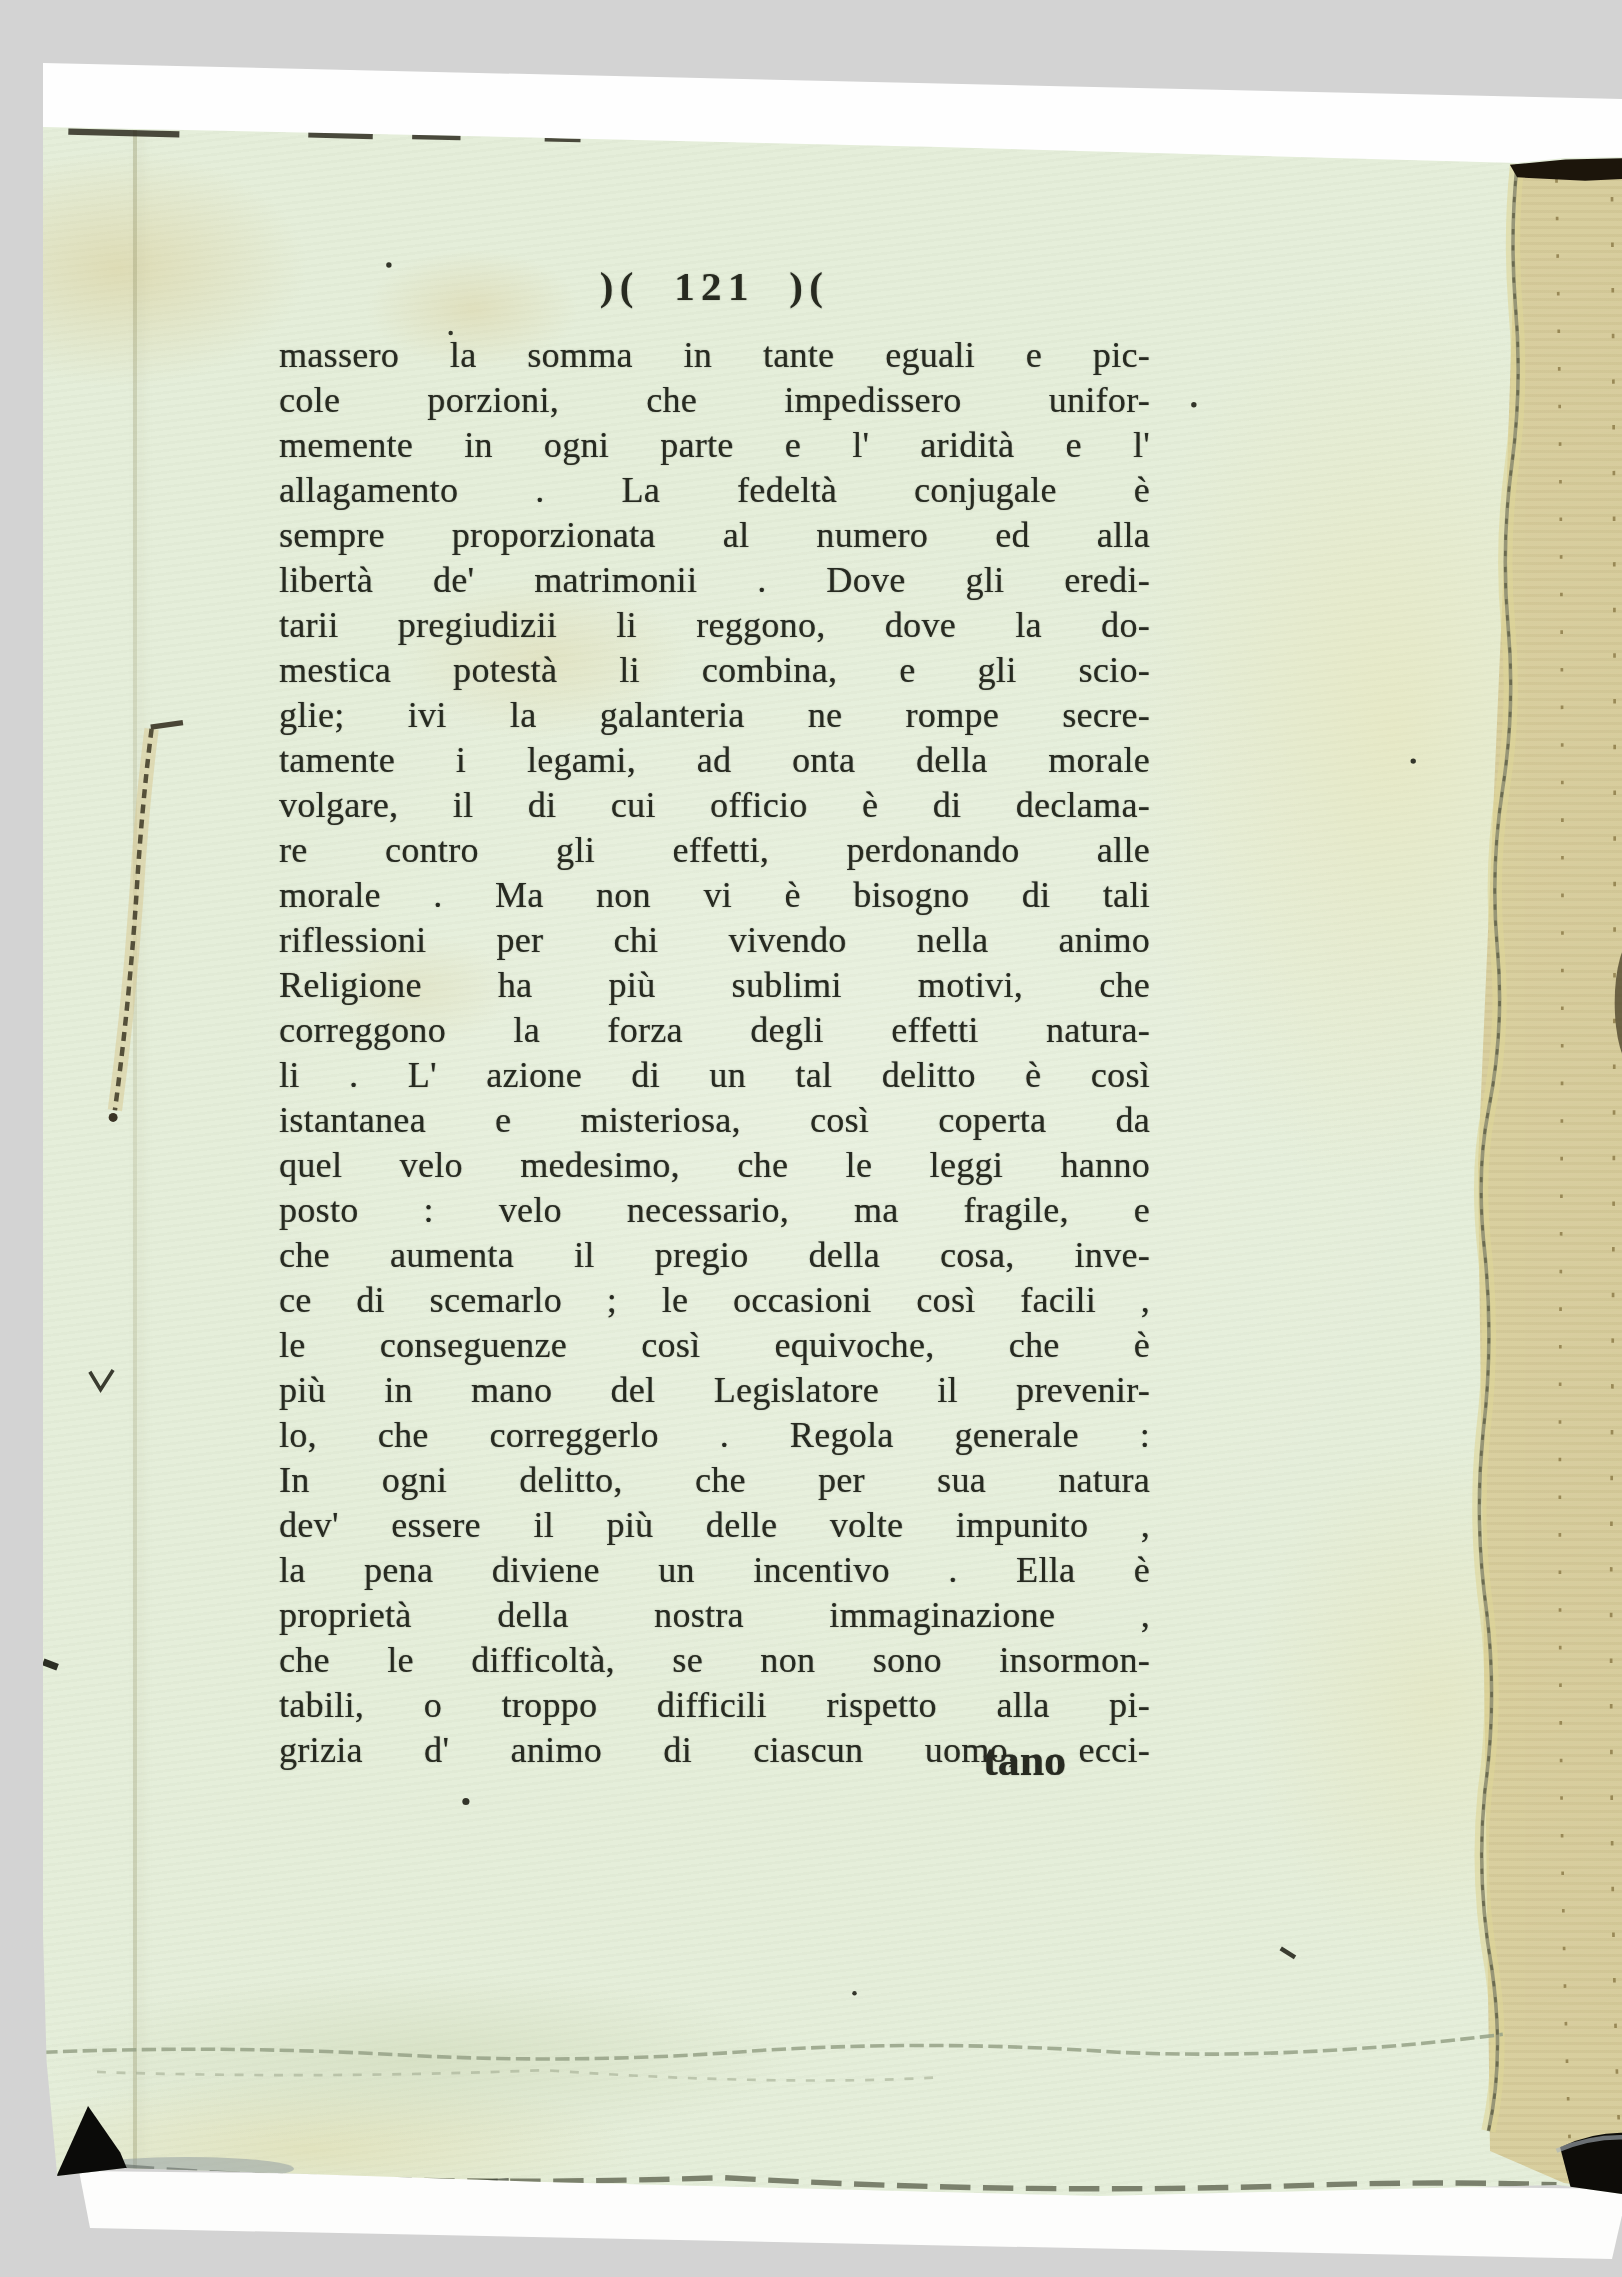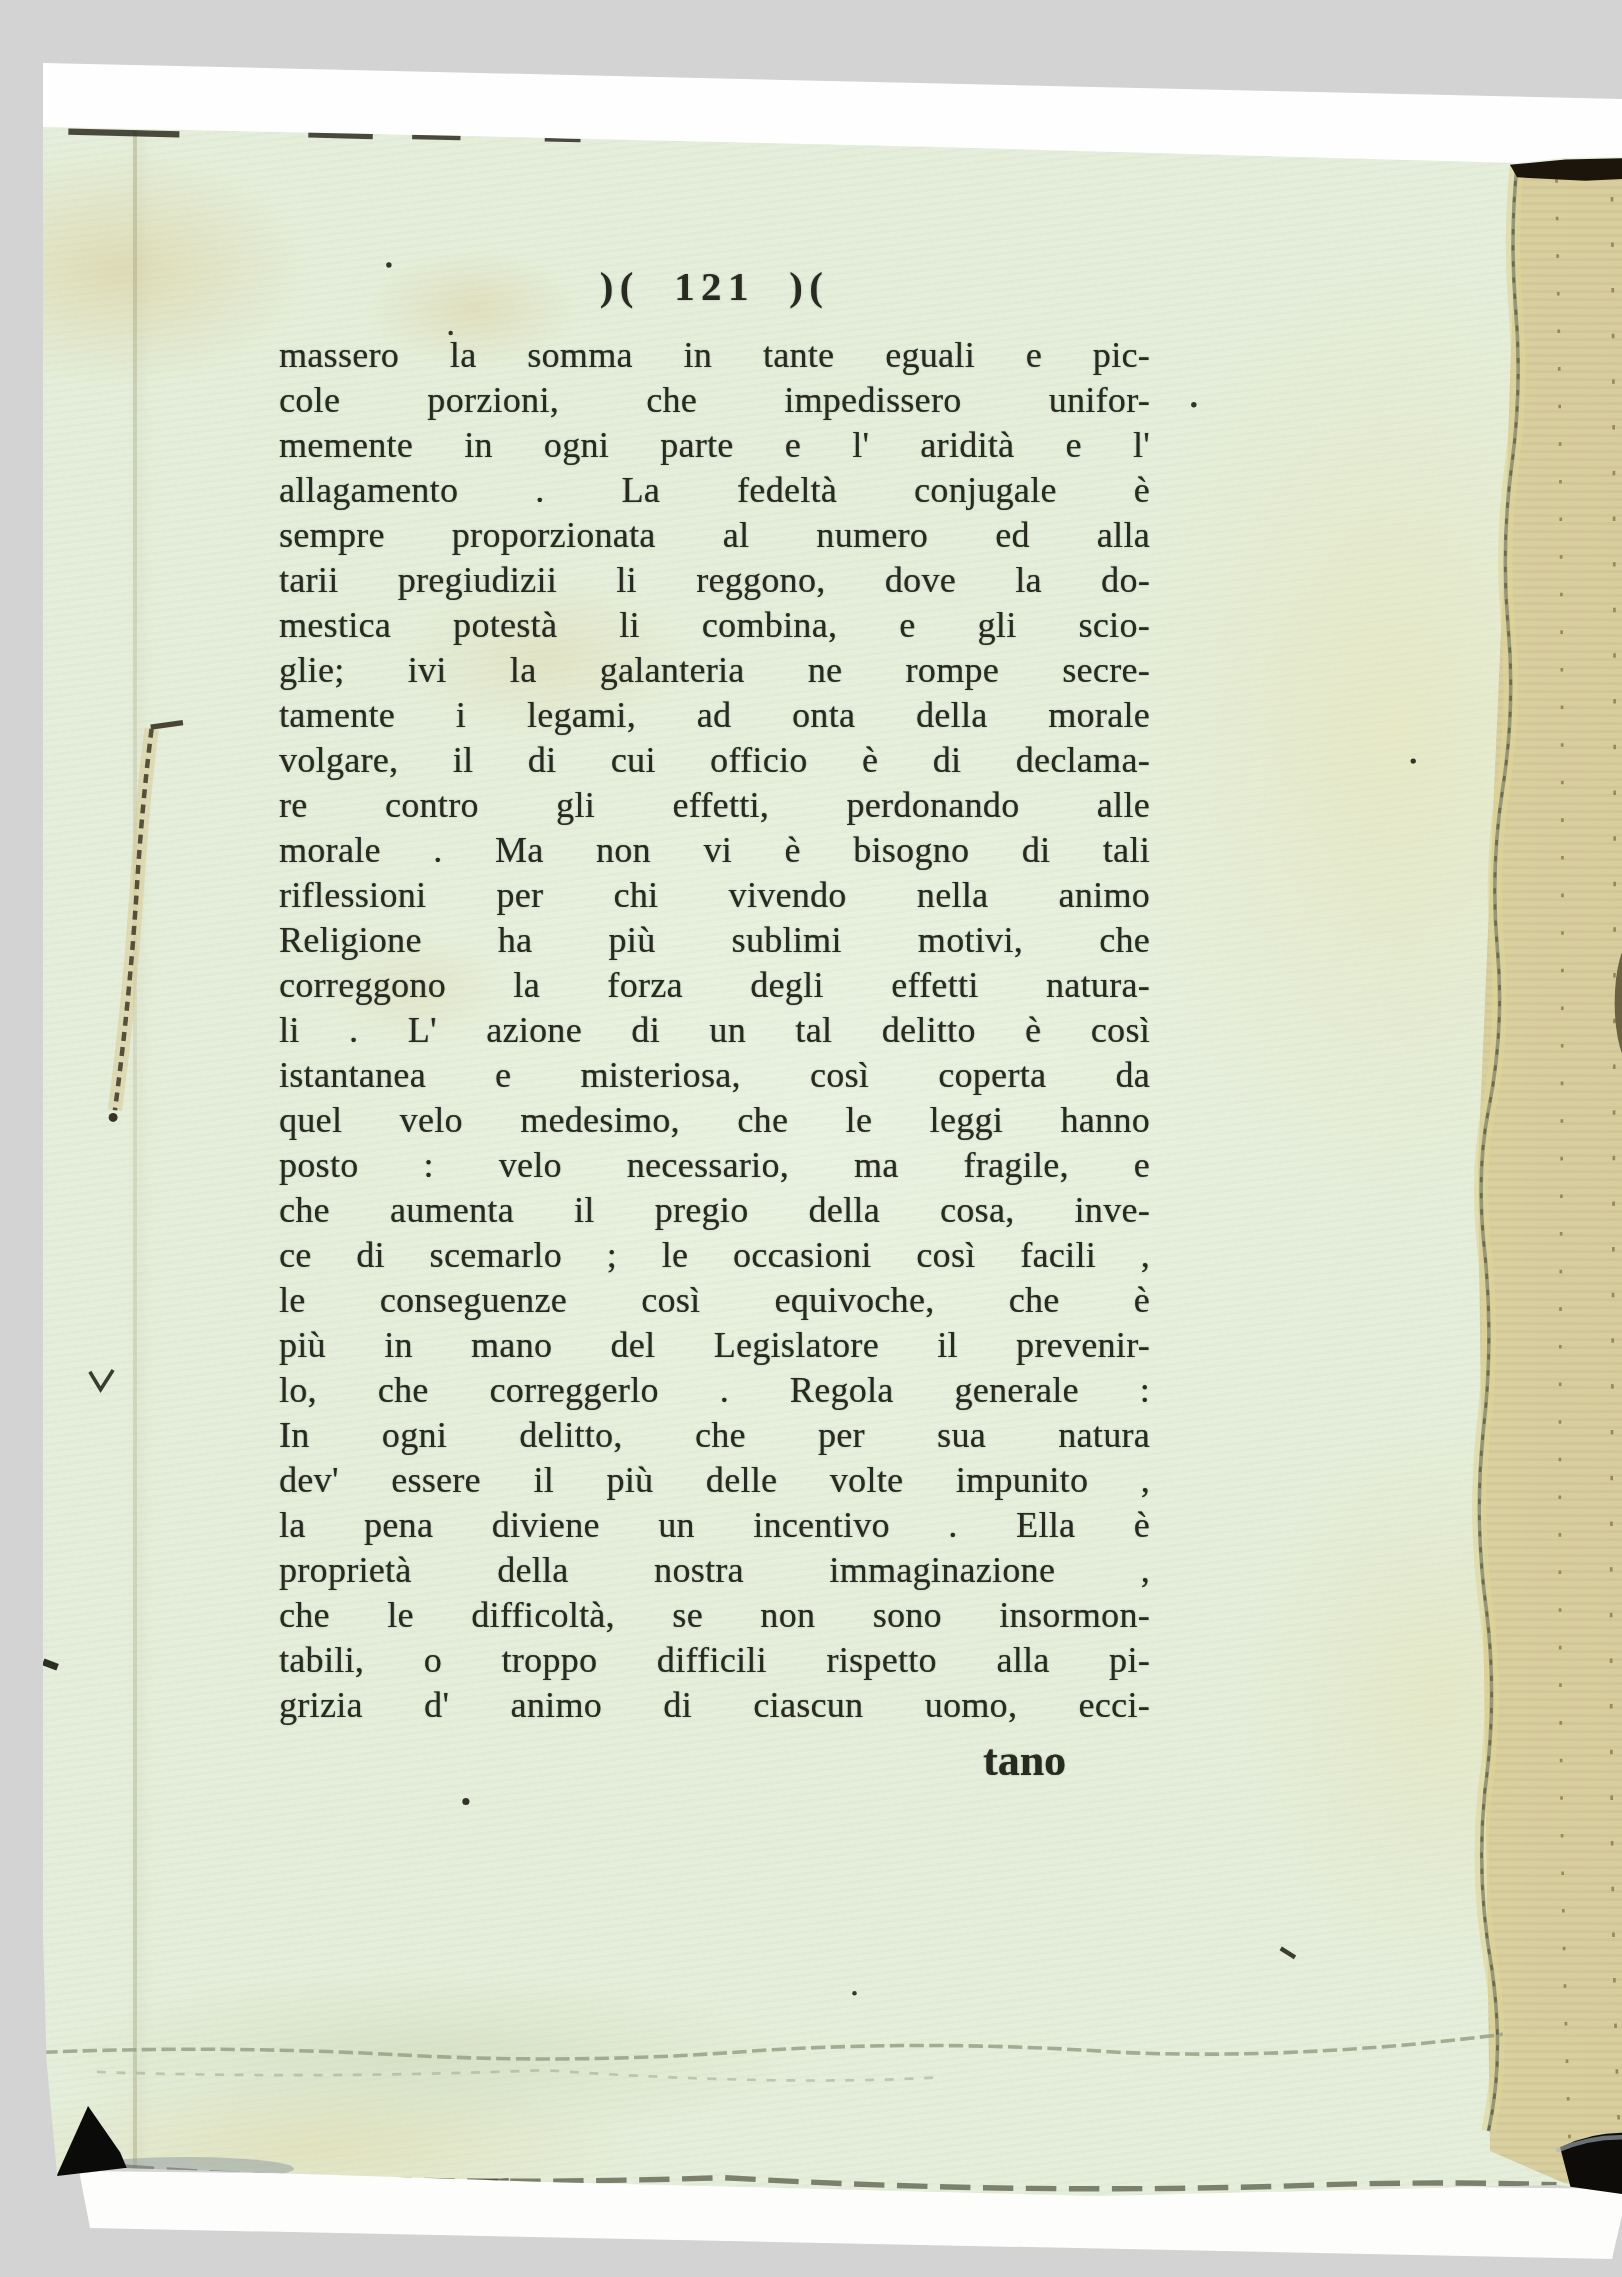--- a/index.html
+++ b/index.html
@@ -137,20 +137,21 @@
     </svg>
 
     <div class="page-header z-top">)( 121 )(</div>
 
     <div class="text-block z-top">
         <div class="text-line">massero la somma in tante eguali e pic-</div>
         <div class="text-line">cole porzioni, che impedissero unifor-</div>
         <div class="text-line">memente in ogni parte e l' aridità e l'</div>
         <div class="text-line">allagamento . La fedeltà conjugale è</div>
         <div class="text-line">sempre proporzionata al numero ed alla</div>
+        <div class="text-line">libertà de' matrimonii . Dove gli eredi-</div>
         <div class="text-line">tarii pregiudizii li reggono, dove la do-</div>
         <div class="text-line">mestica potestà li combina, e gli scio-</div>
         <div class="text-line">glie; ivi la galanteria ne rompe secre-</div>
         <div class="text-line">tamente i legami, ad onta della morale</div>
         <div class="text-line">volgare, il di cui officio è di declama-</div>
         <div class="text-line">re contro gli effetti, perdonando alle</div>
         <div class="text-line">morale . Ma non vi è bisogno di tali</div>
         <div class="text-line">riflessioni per chi vivendo nella animo</div>
         <div class="text-line">Religione ha più sublimi motivi, che</div>
         <div class="text-line">correggono la forza degli effetti natura-</div>

